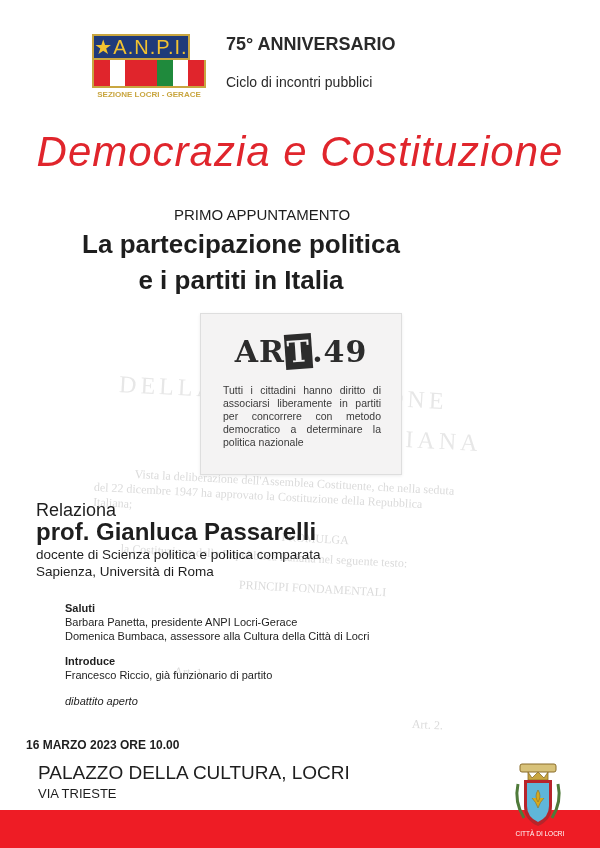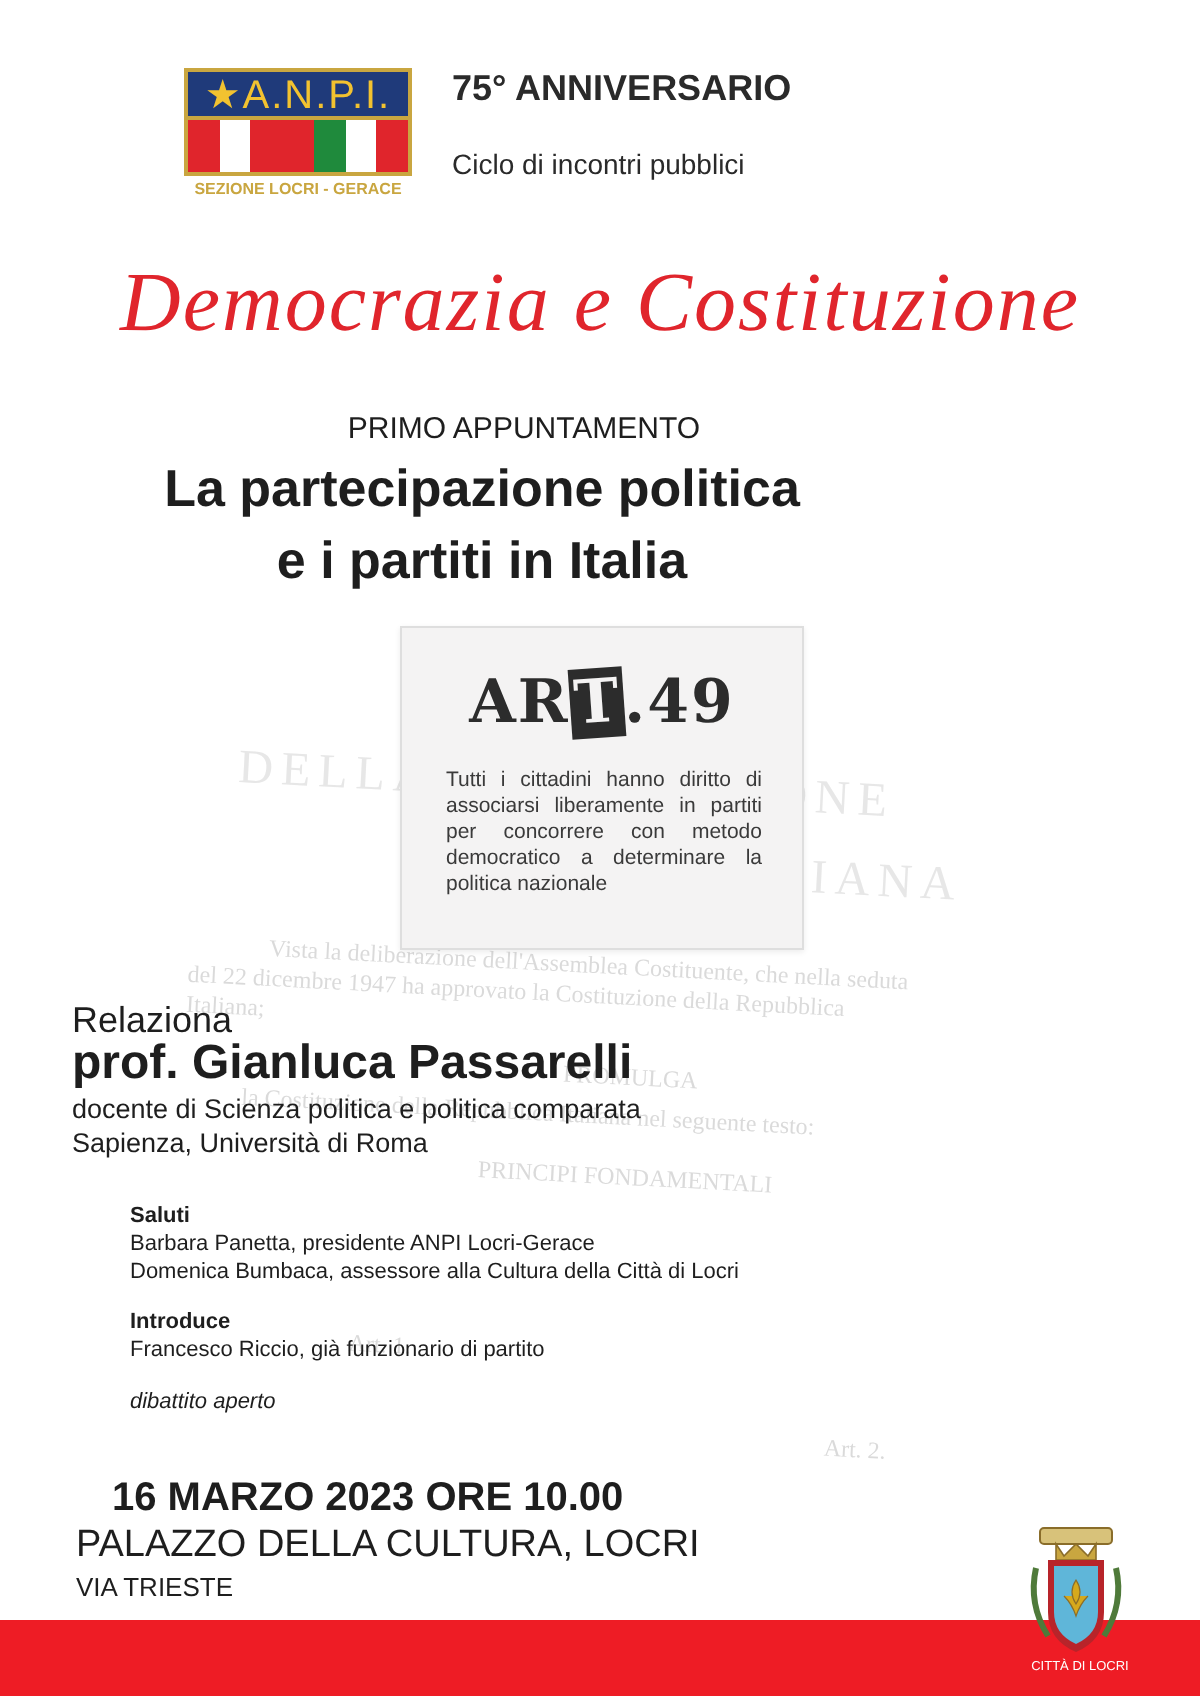--- a/index.html
+++ b/index.html
@@ -13,33 +13,33 @@
 
   
   .wm { position: absolute; left: 100px; top: 370px; width: 470px; height: 440px;
         transform: rotate(3deg); transform-origin: left top; color: #c9c9c9;
         font-family: "Liberation Serif", serif; opacity: 0.55; pointer-events: none; }
   .wm .big { position: absolute; font-size: 24px; letter-spacing: 4px; color: #d4d4d4; }
   .wm .line { position: absolute; font-size: 12px; white-space: nowrap; color: #bdbdbd; }
 
   
   .logo { left: 92px; top: 34px; width: 114px; height: 66px; }
-  .logo-top { position: absolute; left: 0; top: 0; width: 114px; height: 26px; background: #1f3a7a;
+  .logo-top { position: absolute; left: 0; top: 0; width: 98px; height: 26px; background: #1f3a7a;
               border: 2px solid #c9a640; box-sizing: border-box; display: flex; align-items: center;
               justify-content: center; color: #f2c230; font-size: 20px; font-weight: 400; letter-spacing: 1px; }
   .logo-flag { position: absolute; left: 0; top: 26px; width: 114px; height: 28px; display: flex;
                border: 2px solid #c9a640; border-top: none; box-sizing: border-box; }
   .logo-flag span { flex: 1; }
   .logo-sub { position: absolute; left: 0; top: 56px; width: 114px; text-align: center; font-size: 8px;
               color: #c9a640; font-weight: 700; }
   .h-title { left: 226px; top: 34px; font-size: 18px; font-weight: 700; line-height: 20px; color: #2a2a2a; }
   .h-sub { left: 226px; top: 74px; font-size: 14px; color: #2a2a2a; }
 
   .script { left: 0; top: 128px; width: 600px; text-align: center; color: #e0252c;
-            font-family: Liberation Serif, serif; font-style: italic; font-size: 42px; letter-spacing: 1px; }
+            font-family: Liberation Sans, sans-serif; font-style: italic; font-size: 42px; letter-spacing: 1px; }
 
   .kicker { left: 0; top: 206px; width: 524px; text-align: center; font-size: 15px; color: #1e1e1e; }
   .title { left: 0; top: 226px; width: 482px; text-align: center; font-size: 26px; font-weight: 700;
            line-height: 36px; color: #1e1e1e; }
 
   
   .artbox { left: 200px; top: 313px; width: 200px; height: 160px; background: #f4f3f3;
             border: 1px solid #dedede; box-shadow: 0 1px 3px rgba(0,0,0,0.08); }
   .art-head { position: absolute; left: 0; top: 20px; width: 200px; text-align: center;
               font-family: "DejaVu Serif", serif; font-weight: 700; font-size: 30px; color: #2c2c2c; letter-spacing: 1px; }
@@ -48,21 +48,21 @@
               color: #3a3a3a; text-align: justify; }
 
   
   .rel { left: 36px; top: 500px; font-size: 18px; color: #1e1e1e; }
   .prof { left: 36px; top: 518px; font-size: 24px; font-weight: 700; color: #1e1e1e; }
   .role { left: 36px; top: 546px; font-size: 13.5px; line-height: 17px; color: #1e1e1e; }
 
   .sec { left: 38px; font-size: 11px; line-height: 14px; color: #1e1e1e; margin-left: 27px; }
   .sec .hd { font-weight: 700; }
 
-  .date { left: 56px; top: 738px; font-size: 20px; font-weight: 700; color: #1e1e1e; }
+  .date { left: 26px; top: 738px; font-size: 12px; font-weight: 700; color: #1e1e1e; }
   .place { left: 38px; top: 762px; font-size: 19px; color: #1e1e1e; }
   .street { left: 38px; top: 786px; font-size: 13px; color: #1e1e1e; }
 
   .band { left: 0; top: 810px; width: 600px; height: 38px; background: #ee1c25; }
 
   .crest { left: 510px; top: 762px; width: 56px; height: 72px; }
   .crest-label { left: 500px; top: 830px; width: 80px; text-align: center; font-size: 6.5px; color: #ffffff; }
 </style>
 </head>
 <body>

